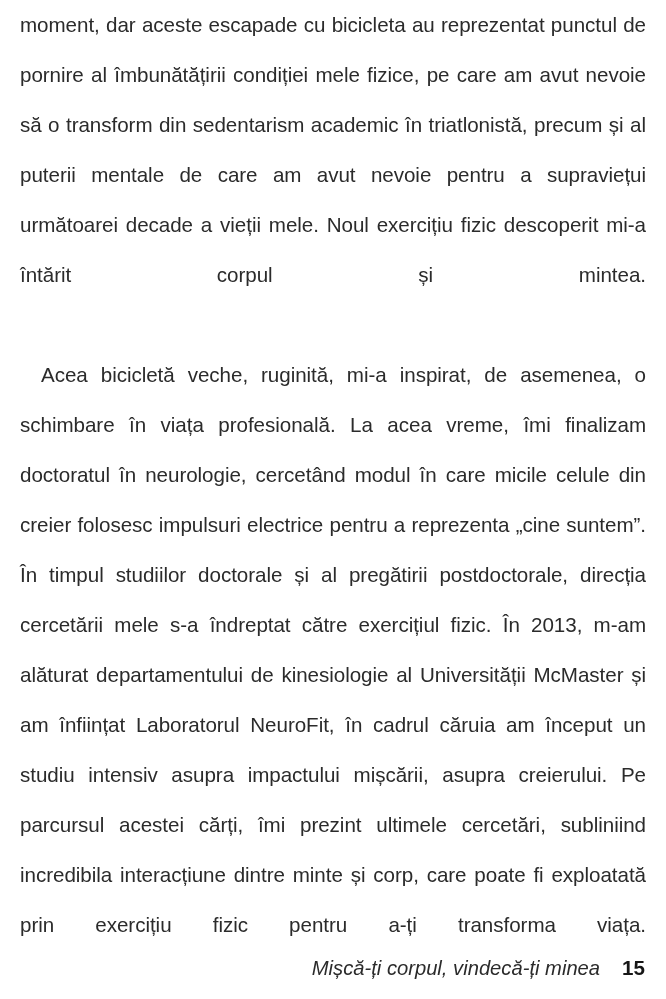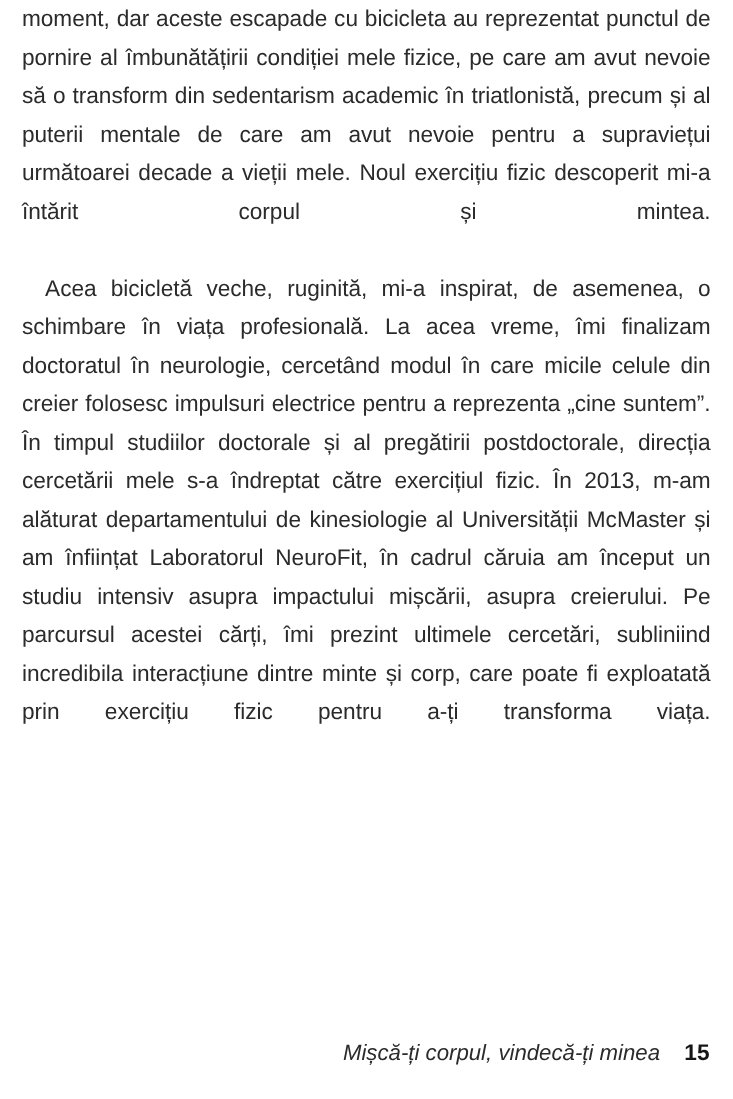--- a/index.html
+++ b/index.html
@@ -28,21 +28,21 @@
     left: 20px;
     top: 0px;
     width: 626px;
   }
 
   .para {
     margin: 0;
     text-align: justify;
     text-justify: inter-word;
     font-size: 20.6px;
-    line-height: 35px;
+    line-height: 50px;
     letter-spacing: -0.05px;
     word-spacing: 0px;
     hyphens: none;
     color: #2b2b2b;
   }
 
   
   .para.cont {
     text-indent: 0;
   }
@@ -55,21 +55,21 @@
   .para::after {
     content: "";
     display: inline-block;
     width: 100%;
   }
 
   .footer {
     position: absolute;
     left: 20px;
     right: 21px;
-    bottom: 24px;
+    bottom: 14px;
     height: 34px;
     display: flex;
     align-items: baseline;
     justify-content: flex-end;
   }
 
   .running-head {
     font-size: 20.2px;
     font-style: italic;
     line-height: 34px;

